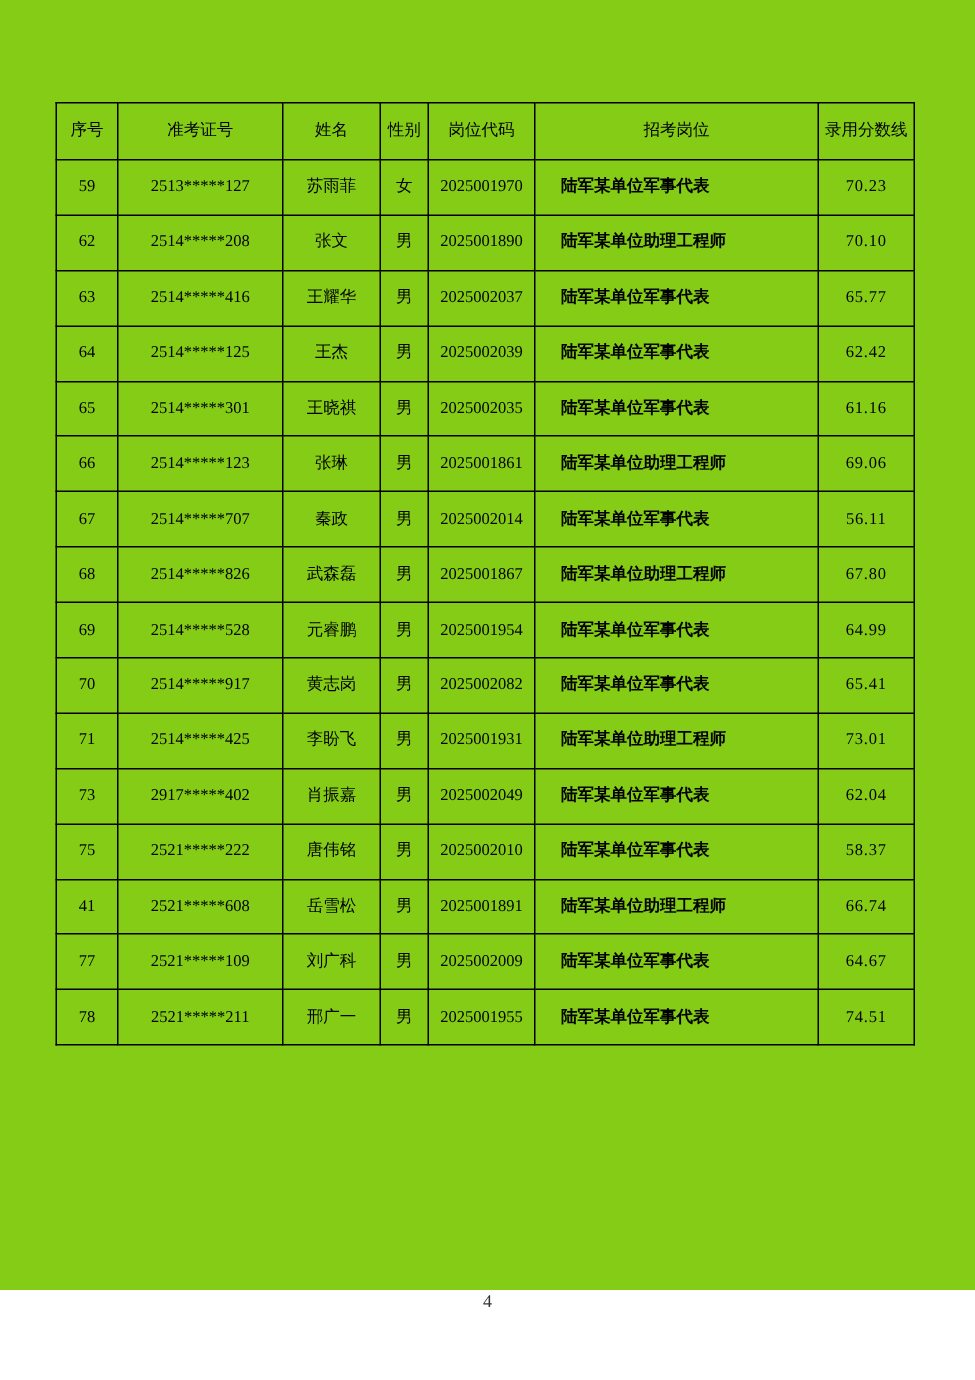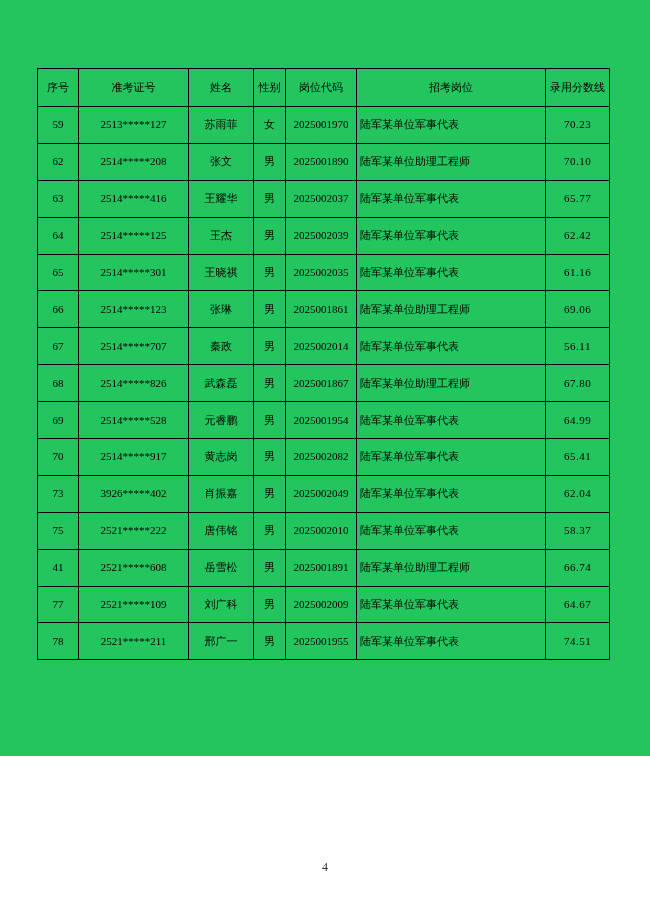--- a/index.html
+++ b/index.html
@@ -9,22 +9,22 @@
     background: #ffffff;
     font-family: "Liberation Serif", "DejaVu Serif", serif;
     color: #000000;
     position: relative;
     overflow: hidden;
   }
   .doc-page {
     position: absolute;
     left: 0; top: 0;
     width: 650px;
-    height: 756px;
-    background: #22c55e;
+    height: 860px;
+    background: #84cc16;
   }
   table.roster {
     position: absolute;
     left: 37px;
     top: 68px;
     width: 572px;
     border-collapse: collapse;
     table-layout: fixed;
     border: 1.5px solid #000000;
   }
@@ -42,21 +42,22 @@
   }
   table.roster thead th {
     height: 38px;
   }
   table.roster tbody td {
     height: 36.9px;
   }
   
   table.roster td.c-position {
     text-align: left;
-    padding-left: 3px;
+    padding-left: 17px;
+    font-weight: bold;
   }
   
   table.roster td.c-score {
     letter-spacing: 0.5px;
   }
   .page-number {
     position: absolute;
     left: 0;
     top: 860px;
     width: 650px;
@@ -176,22 +177,31 @@
         <tr>
     <td class="c-seq">70</td>
     <td class="c-ticket">2514*****917</td>
     <td class="c-name">黄志岗</td>
     <td class="c-gender">男</td>
     <td class="c-code">2025002082</td>
     <td class="c-position">陆军某单位军事代表</td>
     <td class="c-score">65.41</td>
   </tr>
         <tr>
+    <td class="c-seq">71</td>
+    <td class="c-ticket">2514*****425</td>
+    <td class="c-name">李盼飞</td>
+    <td class="c-gender">男</td>
+    <td class="c-code">2025001931</td>
+    <td class="c-position">陆军某单位助理工程师</td>
+    <td class="c-score">73.01</td>
+  </tr>
+        <tr>
     <td class="c-seq">73</td>
-    <td class="c-ticket">3926*****402</td>
+    <td class="c-ticket">2917*****402</td>
     <td class="c-name">肖振嘉</td>
     <td class="c-gender">男</td>
     <td class="c-code">2025002049</td>
     <td class="c-position">陆军某单位军事代表</td>
     <td class="c-score">62.04</td>
   </tr>
         <tr>
     <td class="c-seq">75</td>
     <td class="c-ticket">2521*****222</td>
     <td class="c-name">唐伟铭</td>

